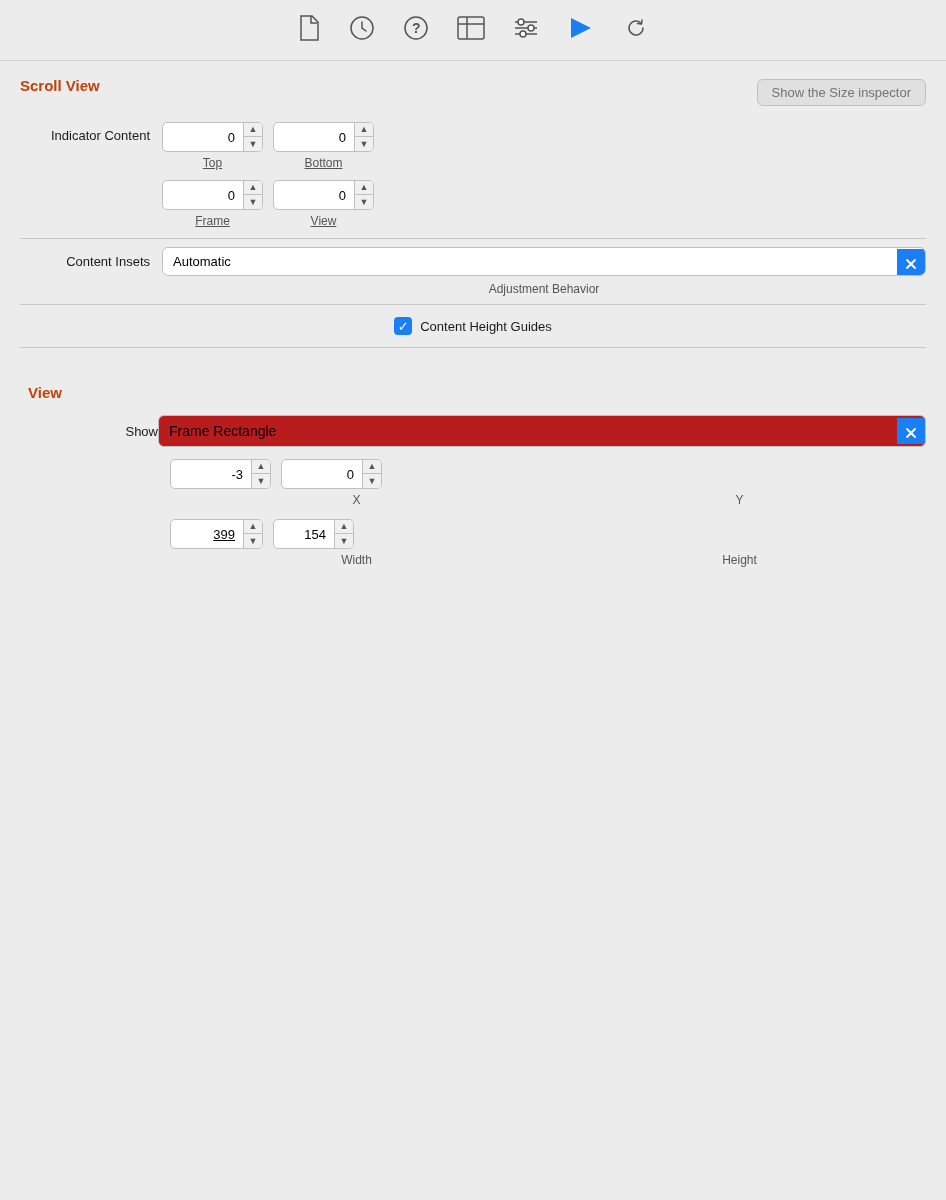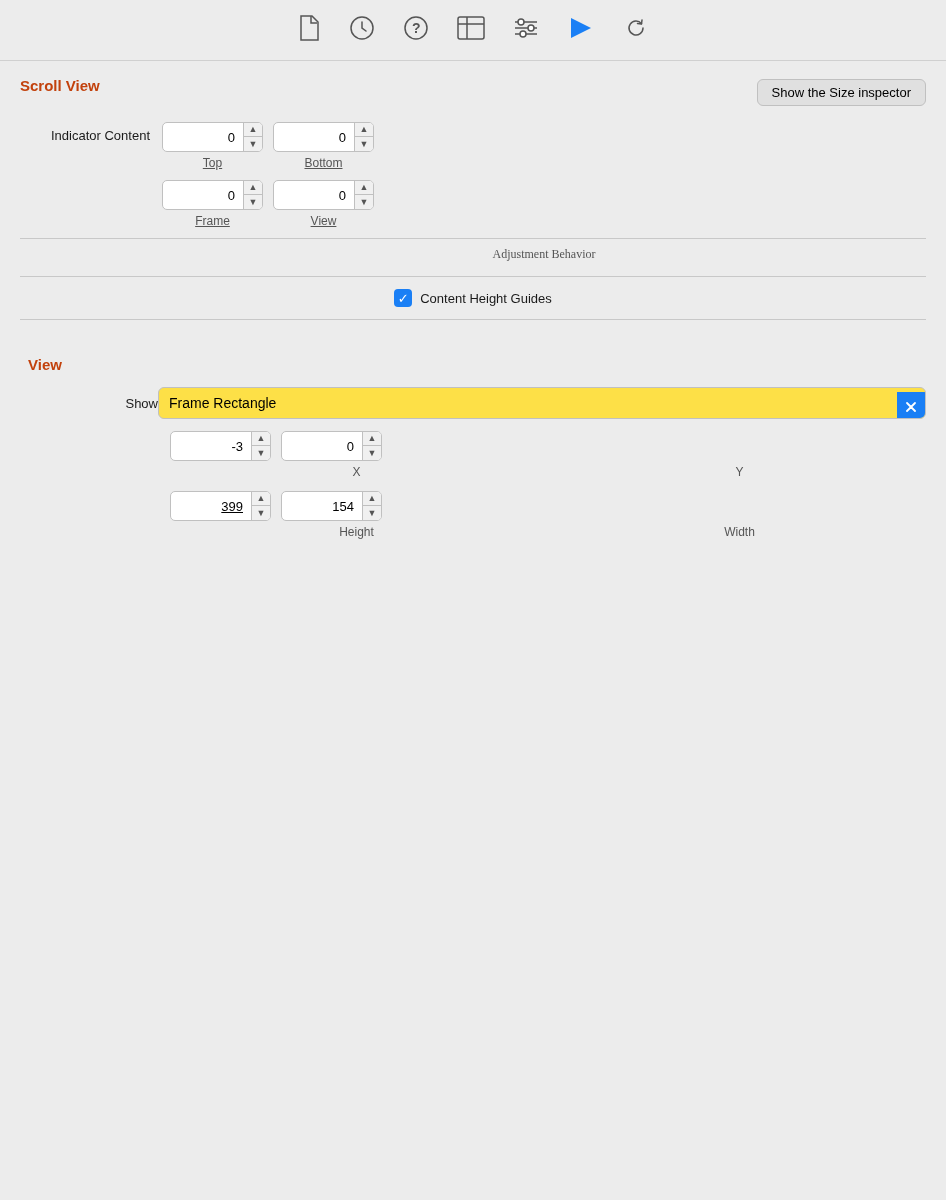--- a/index.html
+++ b/index.html
@@ -52,21 +52,21 @@
       justify-content: space-between;
       margin-bottom: 14px;
     }
 
     .show-size-btn {
       background: #e0e0e0;
       border: 1px solid #c0c0c0;
       border-radius: 6px;
       padding: 5px 14px;
       font-size: 13px;
-      color: #000000;
+      color: #737373;
       cursor: pointer;
     }
 
     .field-row {
       display: flex;
       align-items: flex-start;
       gap: 12px;
       margin-bottom: 10px;
     }
 
@@ -189,22 +189,21 @@
       justify-content: center;
       color: #fff;
       font-size: 11px;
       flex-shrink: 0;
       padding: 6px 6px;
     }
 
     .sub-label-row {
       display: flex;
       margin-left: 142px;
-      margin-bottom: 14px;
-      font-family: Liberation Serif, serif;
+      margin-bottom: 8px;
     }
 
     .sub-label {
       font-size: 12px;
       color: #555;
       text-align: center;
       flex: 1;
     }
 
     .checkbox-row {
@@ -255,24 +254,24 @@
       margin-bottom: 12px;
     }
 
     .show-row .field-label-col {
       padding-top: 0;
     }
 
     .frame-rect-select {
       flex: 1;
       display: flex;
-      align-items: flex-end;
+      align-items: center;
       border: 1px solid #c0c0c0;
       border-radius: 6px;
-      background: #fde047;
+      background: #b91c1c;
       overflow: hidden;
     }
 
     .frame-rect-select select {
       flex: 1;
       border: none;
       outline: none;
       background: transparent;
       font-size: 14px;
       padding: 7px 10px;
@@ -415,20 +414,37 @@
             <button class="stepper-btn">▼</button>
           </div>
         </div>
         <span class="stepper-label">View</span>
       </div>
     </div>
   </div>
 
   <hr class="divider">
 
+  <div class="content-insets-row">
+    <div class="field-label-col">Content Insets</div>
+    <div class="select-wrap">
+      <select>
+        <option>Automatic</option>
+        <option>Never</option>
+        <option>Always</option>
+        <option>ScrollableAxes</option>
+      </select>
+      <div class="select-arrow">
+        <svg width="14" height="14" viewBox="0 0 14 14" fill="none">
+          <path d="M3 5l4 4 4-4" stroke="#fff" stroke-width="1.8" stroke-linecap="round" stroke-linejoin="round"></path>
+          <path d="M3 9l4-4 4 4" stroke="#fff" stroke-width="1.8" stroke-linecap="round" stroke-linejoin="round" transform="translate(0,4)"></path>
+        </svg>
+      </div>
+    </div>
+  </div>
   <div class="sub-label-row">
     <span class="sub-label">Adjustment Behavior</span>
   </div>
 
   <hr class="divider">
 
   <div class="checkbox-row">
     <div class="checkbox-wrap">
       <div class="checkbox-box">
         <span class="checkmark">✓</span>
@@ -483,35 +499,35 @@
   </div>
   <div class="xy-labels">
     <span class="sub-label" style="width:100px;">X</span>
     <span class="sub-label" style="width:100px;">Y</span>
   </div>
 
   <div class="wh-row">
 
     <div class="stepper-field">
       <div class="input-wrap">
-        <input type="text" value="399" style="width: 80px; text-decoration: underline;">
+        <input type="text" value="399" style="width: 72px; text-decoration: underline;">
         <div class="stepper-buttons">
           <button class="stepper-btn">▲</button>
           <button class="stepper-btn">▼</button>
         </div>
       </div>
     </div>
 
     <div class="stepper-field">
       <div class="input-wrap">
-        <input type="text" value="154" style="width: 80px;">
+        <input type="text" value="154" style="width: 60px;">
         <div class="stepper-buttons">
           <button class="stepper-btn">▲</button>
           <button class="stepper-btn">▼</button>
         </div>
       </div>
     </div>
   </div>
   <div class="wh-labels">
+    <span class="sub-label" style="width:100px;">Width</span>
     <span class="sub-label" style="width:100px;">Height</span>
-    <span class="sub-label" style="width:100px;">Width</span>
   </div>
 </div>
 
 </body></html>

